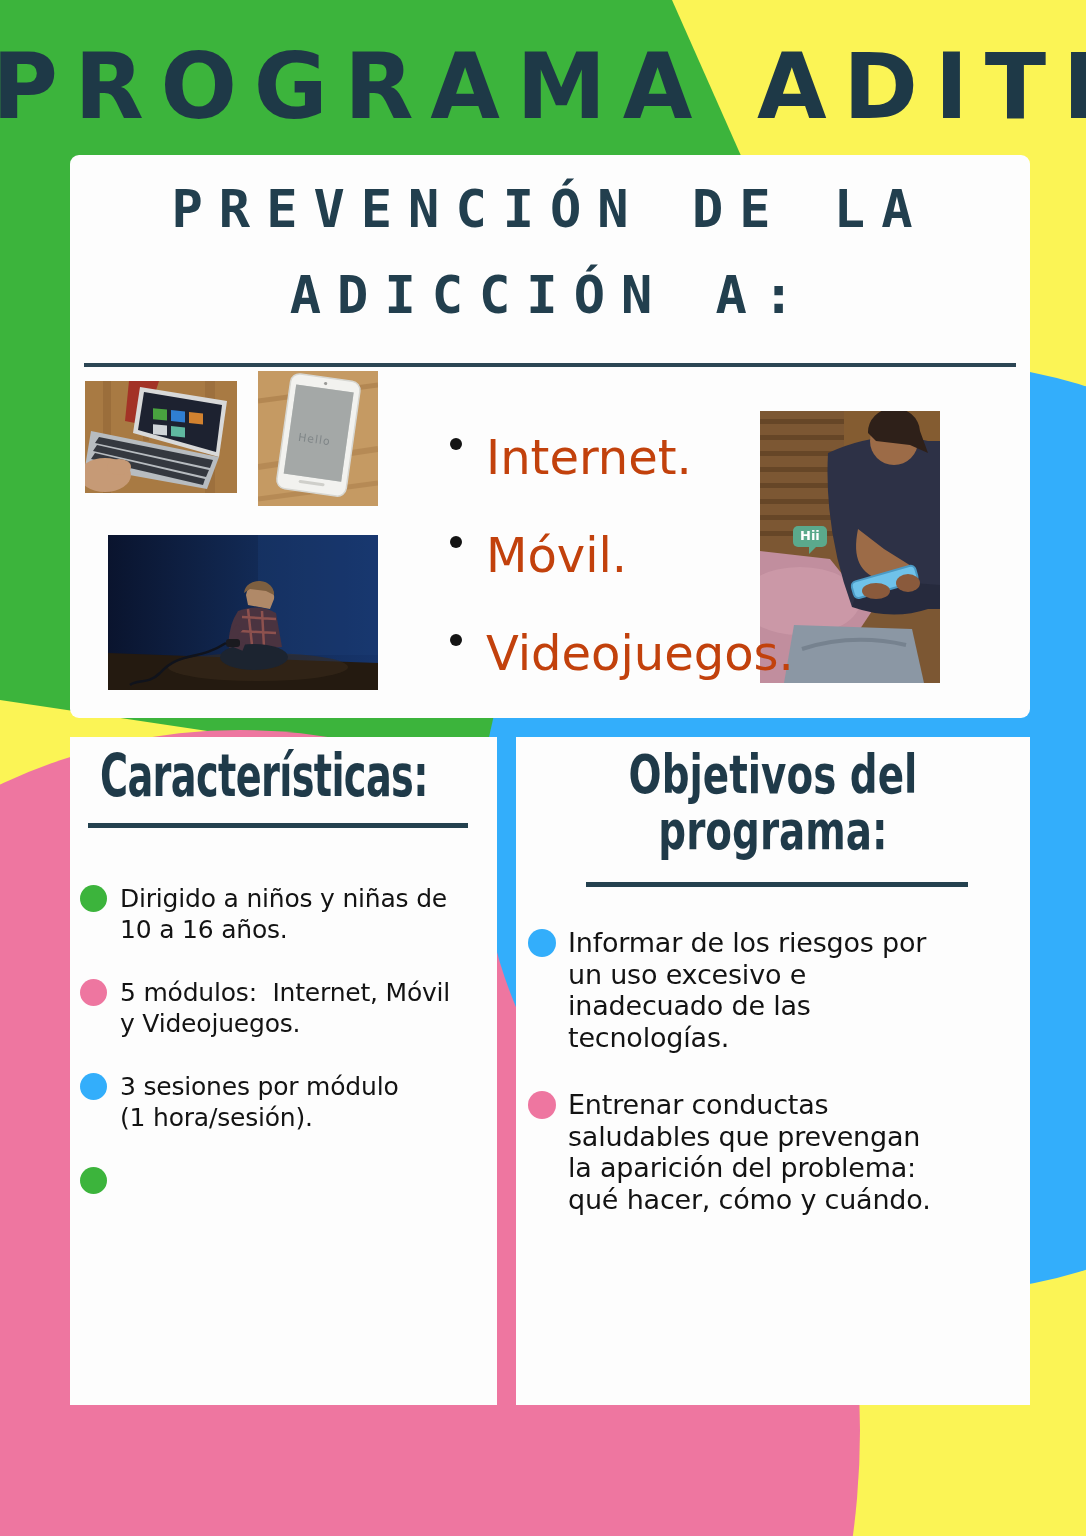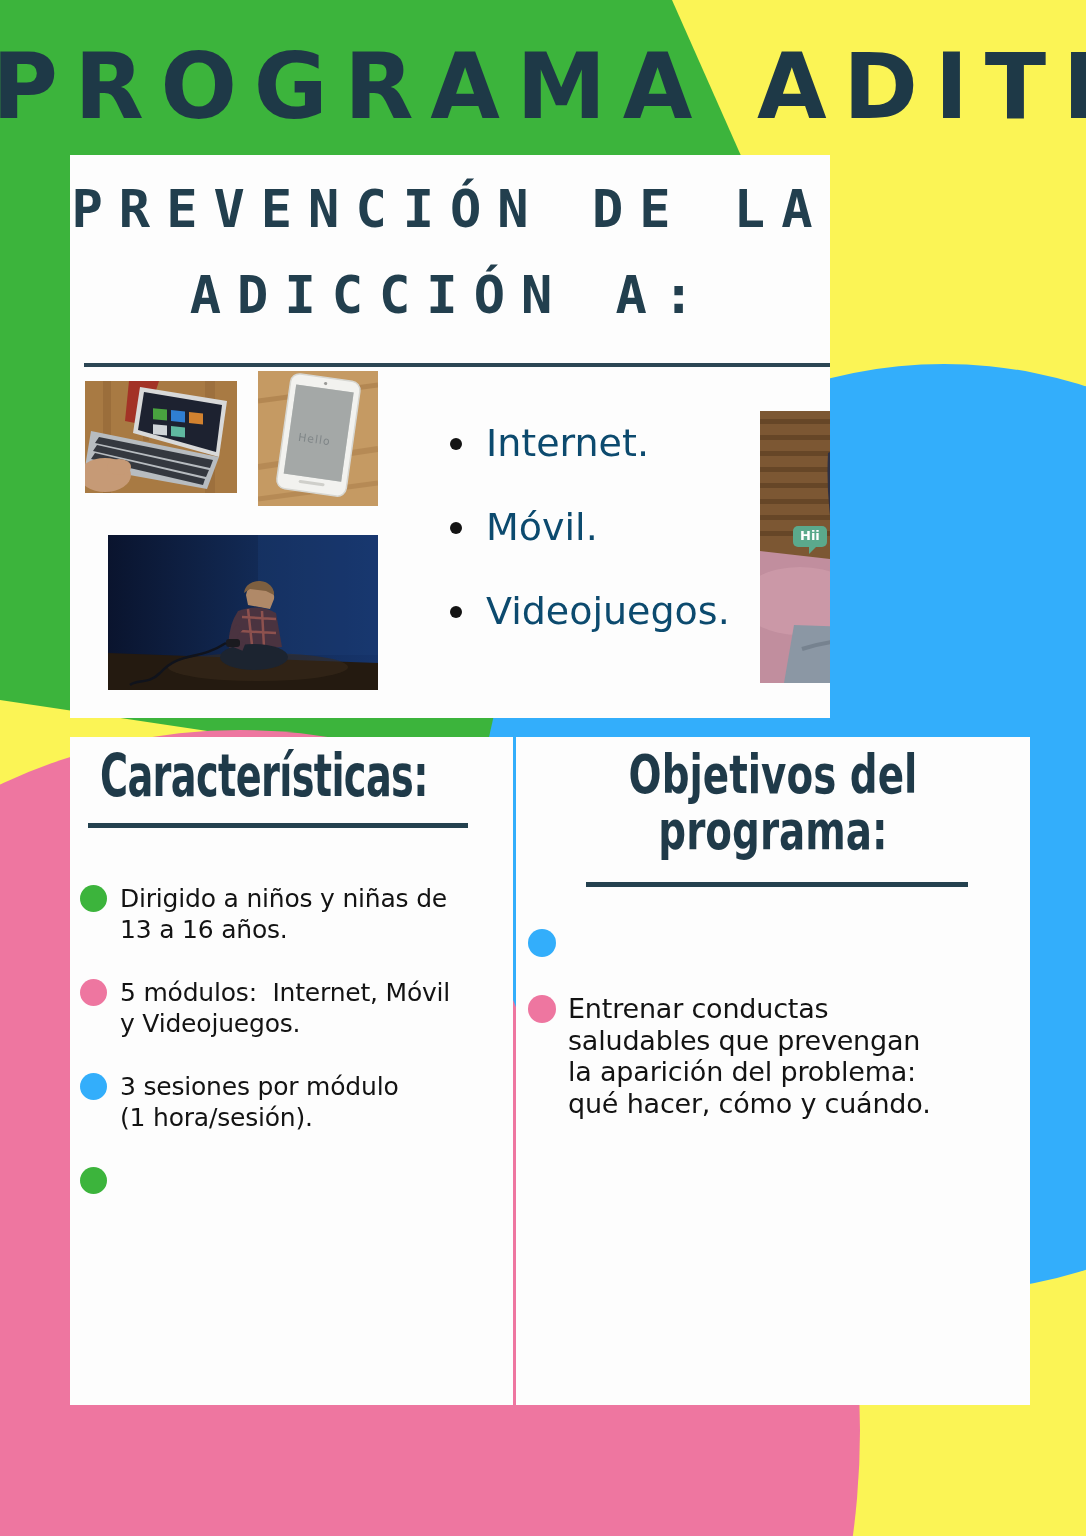--- a/index.html
+++ b/index.html
@@ -9,22 +9,22 @@
 
   
   .header-title{
     position:absolute;left:-8px;top:42px;white-space:nowrap;
     font-size:90px;font-weight:bold;letter-spacing:.185em;line-height:1;
     color:#1e3947;
   }
 
   
   .card{position:absolute;background:#fdfdfd;overflow:hidden;}
-  .card-top{left:70px;top:155px;width:760px;height:563px;}
-  .card-left{left:70px;top:737px;width:427px;height:668px;padding-left:16px;}
+  .card-top{left:70px;top:155px;width:960px;height:563px;border-radius:9px;}
+  .card-left{left:70px;top:737px;width:427px;height:668px;}
   .card-right{left:516px;top:737px;width:514px;height:668px;}
 
   
   .intro-line{position:absolute;width:100%;text-align:center;
     font-family:"DejaVu Sans Mono",monospace;font-weight:bold;
     font-size:52px;letter-spacing:16px;color:#223f4e;line-height:1;}
   .intro-line.l1{top:28px;}
   .intro-line.l2{top:114px;}
   .divider{position:absolute;top:208px;left:14px;width:932px;height:4px;background:#2c4654;}
 
@@ -40,21 +40,21 @@
 
   .hii-bubble{position:absolute;left:33px;top:115px;background:#5ba98c;color:#fff;
     font-size:13px;font-weight:bold;padding:2px 7px 3px;border-radius:5px;line-height:1.2;}
   .hii-bubble:after{content:"";position:absolute;left:16px;bottom:-7px;
     border:4px solid transparent;border-top-color:#5ba98c;border-left-color:#5ba98c;}
 
   .topics{position:absolute;left:380px;top:266px;list-style:none;margin:0;padding:0;}
   .topics li{display:flex;margin-bottom:40px;}
   .topic-dot{width:12px;height:12px;border-radius:50%;background:#141414;
     margin:17px 24px 0 0;flex:none;}
-  .topic-text{font-size:38px;line-height:44px;color:#0c4a6e;}
+  .topic-text{font-size:48px;line-height:44px;color:#c2410c;margin-top:14px;}
 
   
   .sec-title{position:absolute;font-weight:bold;color:#1f3a49;line-height:1.02;}
   .title-car{left:30px;top:10px;font-size:58px;letter-spacing:-1px;
     transform:scaleX(.66);transform-origin:left top;white-space:nowrap;}
   .title-obj{width:100%;text-align:center;font-size:54px;
     transform:scaleX(.72);transform-origin:center top;white-space:nowrap;}
   .title-obj.l1{top:10px;}
   .title-obj.l2{top:66px;}
   .underline{position:absolute;height:5px;background:#24414f;}
@@ -205,21 +205,21 @@
     </ul>
   </div>
 
   <div class="card card-left">
     <div class="sec-title title-car">Características:</div>
     <div class="underline ul-left"></div>
     <div class="items items-left">
       <div class="item">
         <span class="dot" style="background: rgb(60, 180, 60);"></span>
         <span class="item-text">Dirigido a niños y niñas de
-13 a 16 años.</span>
+10 a 16 años.</span>
       </div>
       <div class="item">
         <span class="dot" style="background: rgb(238, 118, 160);"></span>
         <span class="item-text">5 módulos:  Internet, Móvil
 y Videojuegos.</span>
       </div>
       <div class="item">
         <span class="dot" style="background: rgb(51, 174, 251);"></span>
         <span class="item-text">3 sesiones por módulo
 (1 hora/sesión).</span>
@@ -230,20 +230,24 @@
     </div>
   </div>
 
   <div class="card card-right">
     <div class="sec-title title-obj l1">Objetivos del</div>
     <div class="sec-title title-obj l2">programa:</div>
     <div class="underline ul-right"></div>
     <div class="items items-right">
       <div class="item">
         <span class="dot" style="background: rgb(51, 174, 251);"></span>
+        <span class="item-text">Informar de los riesgos por
+un uso excesivo e
+inadecuado de las
+tecnologías.</span>
       </div>
       <div class="item">
         <span class="dot" style="background: rgb(238, 118, 160);"></span>
         <span class="item-text">Entrenar conductas
 saludables que prevengan
 la aparición del problema:
 qué hacer, cómo y cuándo.</span>
       </div>
     </div>
   </div>

